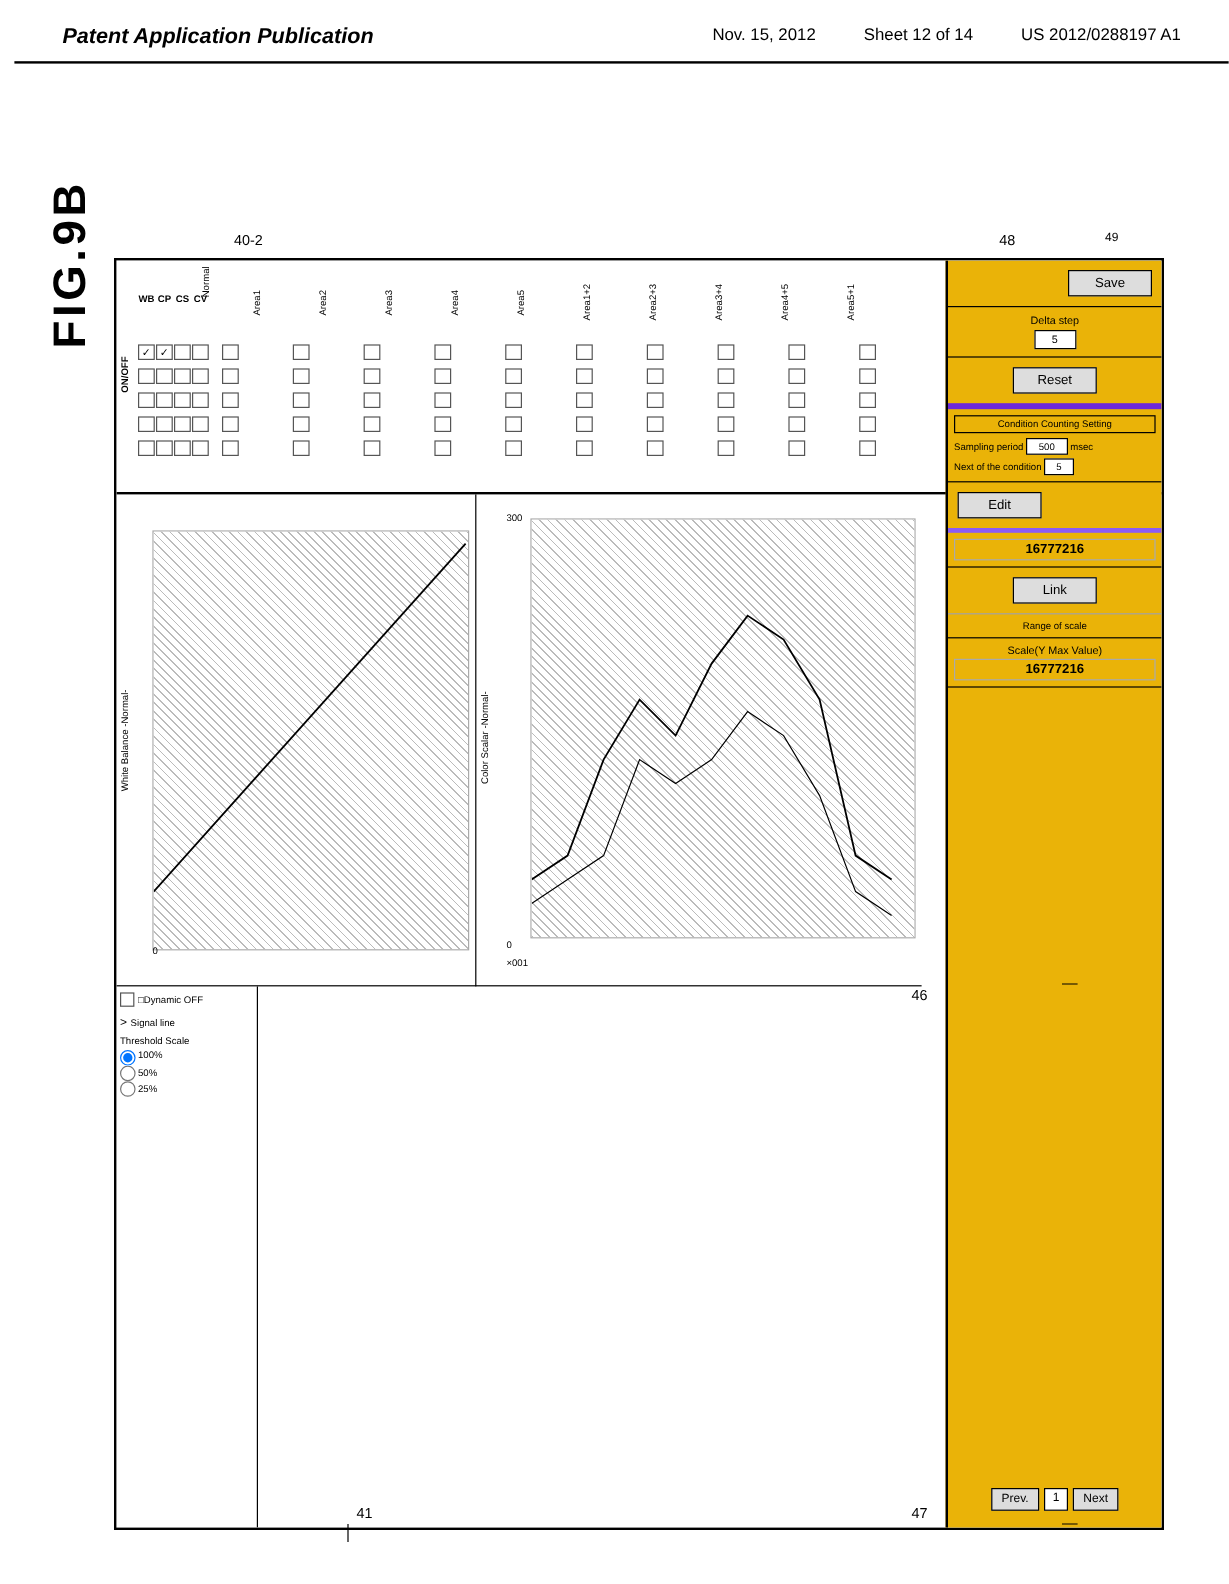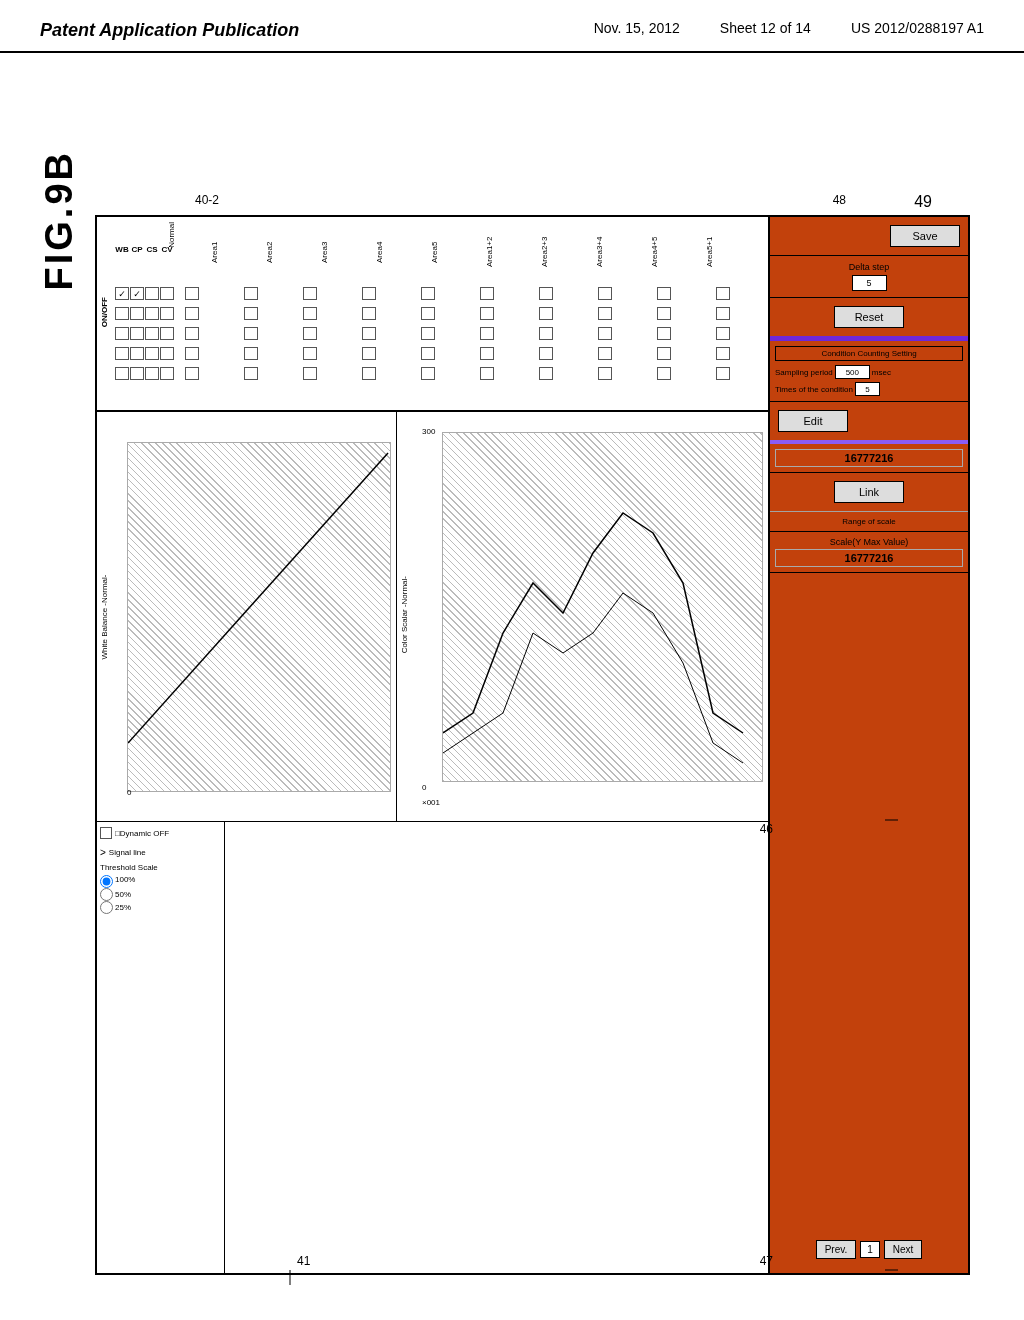--- a/index.html
+++ b/index.html
@@ -10,20 +10,21 @@
       height: 1320px;
       overflow: hidden;
       position: relative;
     }
 
     .page {
       width: 1024px;
       height: 1320px;
       background: #fff;
       position: relative;
+      padding-left: 12px;
     }
 
     
     .header {
       display: flex;
       justify-content: space-between;
       align-items: flex-start;
       padding: 20px 40px 10px 40px;
       border-bottom: 2px solid #000;
     }
@@ -59,21 +60,21 @@
   </div>
 
   <div style="position:absolute; left:38px; top:150px; font-size:38px; font-weight:bold; writing-mode:vertical-rl; transform:rotate(180deg); letter-spacing:3px;">FIG.9B</div>
 
   <div style="position:absolute; left:195px; top:193px; font-size:12px;">
     <span>40-2</span>
   </div>
   <div style="position:absolute; right:178px; top:193px; font-size:12px; display:flex; align-items:flex-end; gap:4px;">
     <span>48</span>
   </div>
-  <div style="position:absolute; right:92px; top:193px; font-size:16px;">49</div>
+  <div style="position:absolute; right:92px; top:193px; font-size:10px;">49</div>
 
   <svg style="position:absolute; top:140px; left:0; width:1024px; height:100px;">
 
     <line x1="215" y1="207" x2="215" y2="225" stroke="#000" stroke-width="1"></line>
 
     <line x1="848" y1="207" x2="848" y2="225" stroke="#000" stroke-width="1"></line>
 
     <line x1="932" y1="207" x2="932" y2="225" stroke="#000" stroke-width="1"></line>
   </svg>
 
@@ -239,21 +240,21 @@
           </div>
 
           <svg style="position:absolute; top:0; left:0; width:100%; height:100%;">
             <polyline points="0,300 30,280 60,200 90,150 120,180 150,120 180,80 210,100 240,150 270,280 300,300" fill="none" stroke="#000" stroke-width="1.5"></polyline>
             <polyline points="0,320 30,300 60,280 90,200 120,220 150,200 180,160 210,180 240,230 270,310 300,330" fill="none" stroke="#000" stroke-width="1"></polyline>
           </svg>
         </div>
       </div>
     </div>
 
-    <div style="position:absolute; top:0; right:0; width:200px; height:1060px; border-left:2px solid #000; background:#c2410c;">
+    <div style="position:absolute; top:0; right:0; width:180px; height:1060px; border-left:2px solid #000; background:#eab308;">
 
       <div style="padding:8px; border-bottom:1px solid #000; display:flex; justify-content:flex-end;">
         <button style="border:1px solid #000; background:#ddd; padding:4px 12px; font-size:11px; cursor:pointer; width:70px;">Save</button>
       </div>
 
       <div style="padding:6px; border-bottom:1px solid #000;">
         <div style="font-size:9px; text-align:center; margin-bottom:3px;">Delta step</div>
         <div style="display:flex; align-items:center; justify-content:center; gap:3px;">
           <input type="text" style="width: 35px; height: 16px; border: 1px solid rgb(0, 0, 0); font-size: 9px; text-align: center;" value="5">
         </div>
@@ -266,21 +267,21 @@
       <div style="padding:5px; border-bottom:1px solid #000;">
         <div style="font-size:8px; text-align:center; border:1px solid #000; padding:2px; margin-bottom:4px;">Condition Counting Setting</div>
 
         <div style="display:flex; align-items:center; gap:2px; font-size:8px; margin-bottom:3px;">
           <span>Sampling period</span>
           <input type="text" style="width: 35px; height: 14px; border: 1px solid rgb(0, 0, 0); font-size: 8px; text-align: center;" value="500">
           <span>msec</span>
         </div>
 
         <div style="display:flex; align-items:center; gap:2px; font-size:8px;">
-          <span>Times of the condition</span>
+          <span>Next of the condition</span>
           <input type="text" style="width: 25px; height: 14px; border: 1px solid rgb(0, 0, 0); font-size: 8px; text-align: center;" value="5">
         </div>
       </div>
 
 
       <div style="padding:8px; border-bottom:4px solid #8b5cf6; display:flex; justify-content:flex-start;">
         <button style="border:1px solid #000; background:#ddd; padding:4px 12px; font-size:11px; cursor:pointer; width:70px;">Edit</button>
       </div>
 
       <div style="padding:5px; border-bottom:1px solid #000; text-align:center;">
@@ -293,30 +294,30 @@
 
       <div style="padding:5px; border-bottom:1px solid #000;">
         <div style="font-size:8px; text-align:center;">Range of scale</div>
       </div>
 
       <div style="padding:5px; border-bottom:1px solid #000; text-align:center;">
         <div style="font-size:9px; margin-bottom:2px;">Scale(Y Max Value)</div>
         <div style="font-size:11px; font-weight:bold; border:1px solid #aaa; padding:2px;">16777216</div>
       </div>
 
-      <div style="padding:8px; position:absolute; bottom:10px; left:0; right:0; display:flex; align-items:center; justify-content:center; gap:4px;">
+      <div style="padding:8px; position:absolute; bottom:10px; left:0; right:0; display:flex; justify-content:center; gap:4px;">
         <button style="border:1px solid #000; background:#ddd; padding:3px 8px; font-size:10px; cursor:pointer;">Prev.</button>
         <span style="border:1px solid #000; padding:2px 6px; font-size:10px; background:#fff;">1</span>
         <button style="border:1px solid #000; background:#ddd; padding:3px 8px; font-size:10px; cursor:pointer;">Next</button>
       </div>
     </div>
 
     <div style="position:absolute; top:605px; left:0; right:200px; bottom:0;">
 
-      <div style="position:absolute; top:0; left:0; width:128px; height:100%; border-right:1px solid #000; padding:5px 3px;">
+      <div style="position:absolute; top:0; left:0; width:118px; height:100%; border-right:1px solid #000; padding:5px 3px;">
 
         <div style="display:flex; align-items:center; gap:3px; margin-bottom:8px; font-size:8px;">
           <div style="width:12px; height:12px; border:1px solid #555;"></div>
           <span>□Dynamic OFF</span>
         </div>
 
         <div style="font-size:8px; margin-bottom:5px; display:flex; align-items:center; gap:3px;">
           <span style="font-size:10px;">&gt;</span>
           <span>Signal line</span>
         </div>

